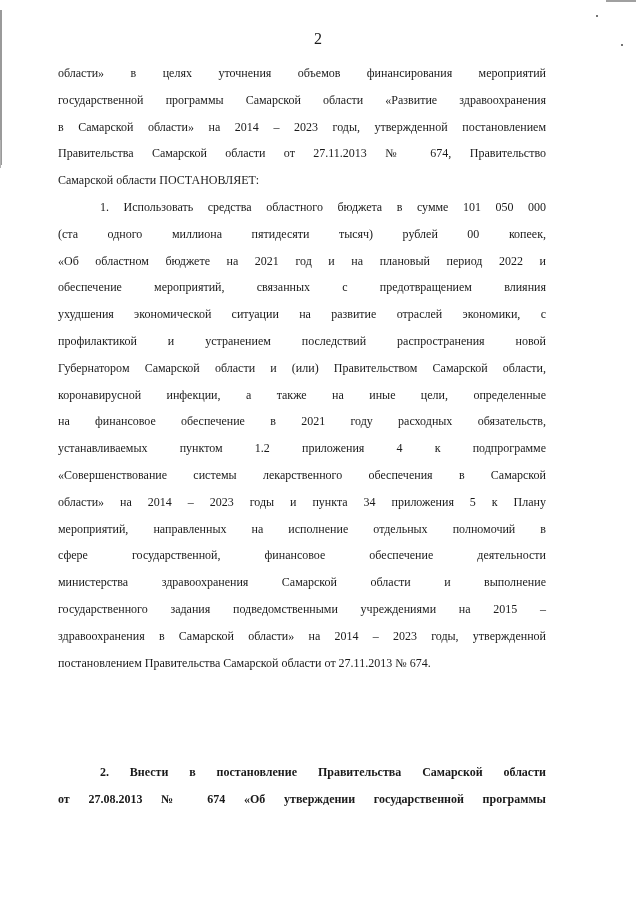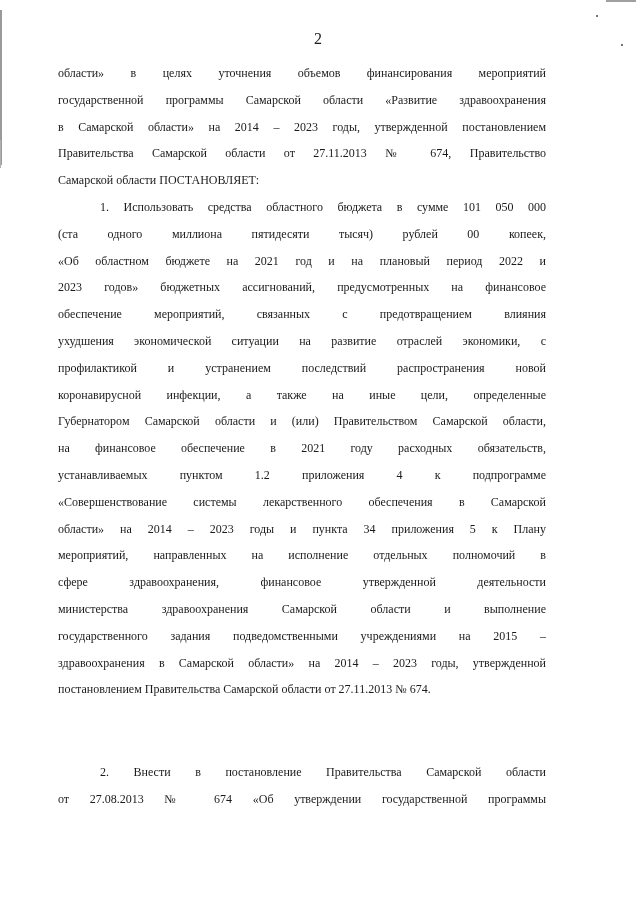--- a/index.html
+++ b/index.html
@@ -67,21 +67,21 @@
       text-align-last: justify;
     }
     .line.last {
       text-align-last: left;
     }
     .indent {
       padding-left: 42px;
     }
     #block1 { top: 60px; }
     #block2 { top: 194px; }
-    #block3 { top: 759px; }
+    #block3 { top: 759px; font-weight: bold; }
   </style>
 </head>
 <body>
 
 <div class="page">
   <div class="scan-edge-left"></div>
   <div class="scan-edge-left2"></div>
   <div class="scan-edge-top"></div>
   <div class="speck" style="left:596px; top:15px;"></div>
   <div class="speck" style="left:621px; top:44px;"></div>
@@ -93,32 +93,31 @@
     <span class="line">государственной программы Самарской области «Развитие здравоохранения</span>
     <span class="line">в Самарской области» на 2014 – 2023 годы, утвержденной постановлением</span>
     <span class="line">Правительства Самарской области от 27.11.2013 № 674, Правительство</span>
     <span class="line last">Самарской области ПОСТАНОВЛЯЕТ:</span>
   </div>
 
   <div class="text-block" id="block2">
     <span class="line indent">1. Использовать средства областного бюджета в сумме 101 050 000</span>
     <span class="line">(ста одного миллиона пятидесяти тысяч) рублей 00 копеек,</span>
     <span class="line">«Об областном бюджете на 2021 год и на плановый период 2022 и</span>
-    <span class="line">2023 годов» бюджетных ассигнований, предусмотренных на финансовое</span>
     <span class="line">обеспечение мероприятий, связанных с предотвращением влияния</span>
     <span class="line">ухудшения экономической ситуации на развитие отраслей экономики, с</span>
     <span class="line">профилактикой и устранением последствий распространения новой</span>
+    <span class="line">Губернатором Самарской области и (или) Правительством Самарской области,</span>
     <span class="line">коронавирусной инфекции, а также на иные цели, определенные</span>
-    <span class="line">Губернатором Самарской области и (или) Правительством Самарской области,</span>
     <span class="line">на финансовое обеспечение в 2021 году расходных обязательств,</span>
     <span class="line">устанавливаемых пунктом 1.2 приложения 4 к подпрограмме</span>
     <span class="line">«Совершенствование системы лекарственного обеспечения в Самарской</span>
     <span class="line">области» на 2014 – 2023 годы и пункта 34 приложения 5 к Плану</span>
     <span class="line">мероприятий, направленных на исполнение отдельных полномочий в</span>
-    <span class="line">сфере здравоохранения, финансовое утвержденной деятельности</span>
+    <span class="line">сфере государственной, финансовое обеспечение деятельности</span>
     <span class="line">министерства здравоохранения Самарской области и выполнение</span>
     <span class="line">государственного задания подведомственными учреждениями на 2015 –</span>
     <span class="line">здравоохранения в Самарской области» на 2014 – 2023 годы, утвержденной</span>
     <span class="line last">постановлением Правительства Самарской области от 27.11.2013 № 674.</span>
   </div>
 
   <div class="text-block" id="block3">
     <span class="line indent">2. Внести в постановление Правительства Самарской области</span>
     <span class="line">от 27.08.2013 № 674 «Об утверждении государственной программы</span>
   </div>

